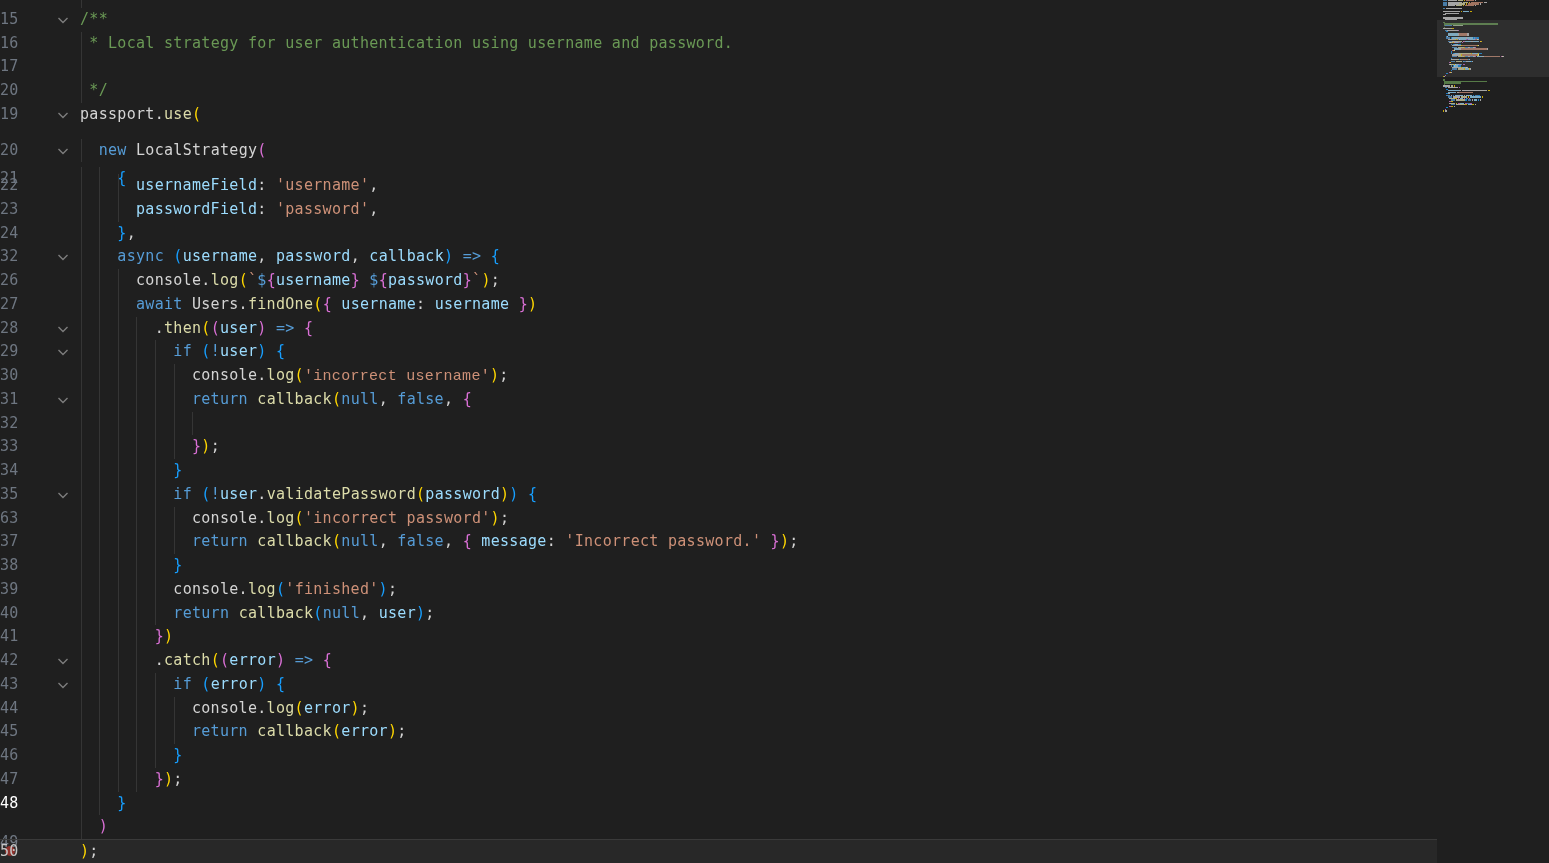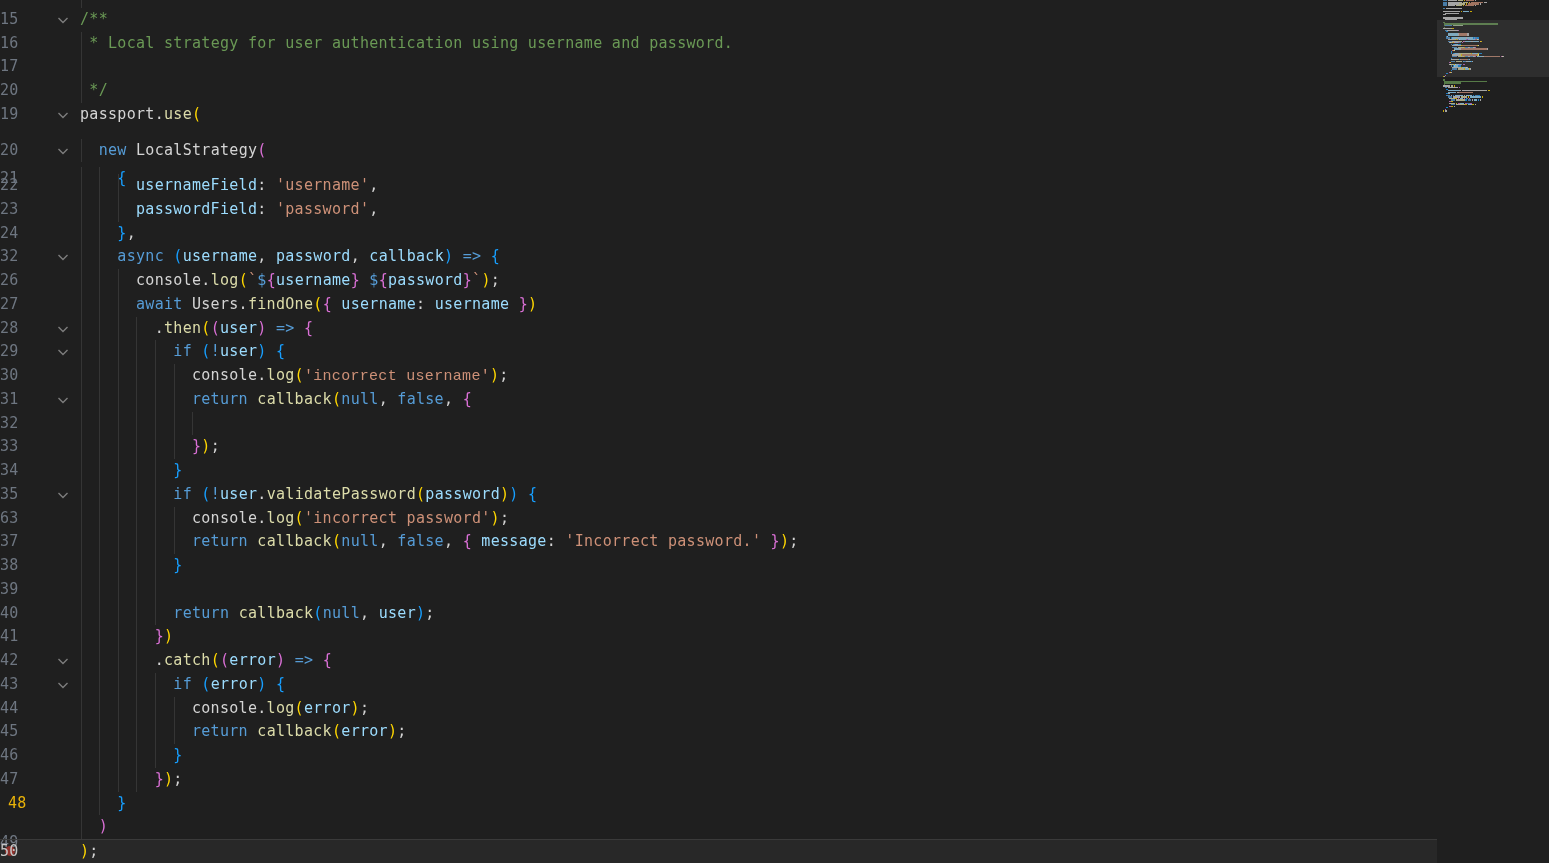--- a/index.html
+++ b/index.html
@@ -231,20 +231,21 @@
         <span class="guide" style="left: 155.14px; background: rgb(53, 53, 53);"></span>
         <span class="code" style="padding-left: 93.3px;"><span style="color: rgb(23, 159, 255);">}</span></span>
       </div>
       <div class="row" style="top: 577.832px;">
         <span class="num" style="color: rgb(110, 118, 129);">39</span>
         <span class="guide" style="left: 80.5px; background: rgb(53, 53, 53);"></span>
         <span class="guide" style="left: 99.16px; background: rgb(53, 53, 53);"></span>
         <span class="guide" style="left: 117.82px; background: rgb(53, 53, 53);"></span>
         <span class="guide" style="left: 136.48px; background: rgb(53, 53, 53);"></span>
         <span class="guide" style="left: 155.14px; background: rgb(53, 53, 53);"></span>
+        <span class="code" style="padding-left: 93.3px;"><span style="color: rgb(212, 212, 212);">console.</span><span style="color: rgb(220, 220, 170);">log</span><span style="color: rgb(23, 159, 255);">(</span><span style="color: rgb(206, 145, 120);">'finished'</span><span style="color: rgb(23, 159, 255);">)</span><span style="color: rgb(212, 212, 212);">;</span></span>
       </div>
       <div class="row" style="top: 601.575px;">
         <span class="num" style="color: rgb(110, 118, 129);">40</span>
         <span class="guide" style="left: 80.5px; background: rgb(53, 53, 53);"></span>
         <span class="guide" style="left: 99.16px; background: rgb(53, 53, 53);"></span>
         <span class="guide" style="left: 117.82px; background: rgb(53, 53, 53);"></span>
         <span class="guide" style="left: 136.48px; background: rgb(53, 53, 53);"></span>
         <span class="guide" style="left: 155.14px; background: rgb(53, 53, 53);"></span>
         <span class="code" style="padding-left: 93.3px;"><span style="color: rgb(86, 156, 214);">return</span><span style="color: rgb(212, 212, 212);"> </span><span style="color: rgb(220, 220, 170);">callback</span><span style="color: rgb(23, 159, 255);">(</span><span style="color: rgb(86, 156, 214);">null</span><span style="color: rgb(212, 212, 212);">, </span><span style="color: rgb(156, 220, 254);">user</span><span style="color: rgb(23, 159, 255);">)</span><span style="color: rgb(212, 212, 212);">;</span></span>
       </div>
@@ -310,21 +311,21 @@
       </div>
       <div class="row" style="top: 767.776px;">
         <span class="num" style="color: rgb(110, 118, 129);">47</span>
         <span class="guide" style="left: 80.5px; background: rgb(53, 53, 53);"></span>
         <span class="guide" style="left: 99.16px; background: rgb(53, 53, 53);"></span>
         <span class="guide" style="left: 117.82px; background: rgb(53, 53, 53);"></span>
         <span class="guide" style="left: 136.48px; background: rgb(53, 53, 53);"></span>
         <span class="code" style="padding-left: 74.64px;"><span style="color: rgb(218, 112, 214);">}</span><span style="color: rgb(255, 215, 0);">)</span><span style="color: rgb(212, 212, 212);">;</span></span>
       </div>
       <div class="row" style="top: 791.519px;">
-        <span class="num" style="color: #eab308; margin-left: 8px;">48</span>
+        <span class="num" style="color: #ffffff;">48</span>
         <span class="guide" style="left: 80.5px; background: rgb(53, 53, 53);"></span>
         <span class="guide" style="left: 99.16px; background: rgb(53, 53, 53);"></span>
         <span class="code" style="padding-left: 37.32px;"><span style="color: rgb(23, 159, 255);">}</span></span>
       </div>
       <div class="row" style="top: 815.262px;">
         <span class="num" style="color: rgb(110, 118, 129); margin-top: 16px;">49</span>
         <span class="guide" style="left: 80.5px; background: rgb(53, 53, 53);"></span>
         <span class="code" style="padding-left: 18.66px;"><span style="color: rgb(218, 112, 214);">)</span></span>
       </div>
       <div class="row current" style="top: 839.005px; background: rgba(255, 255, 255, 0.043); border-top-color: rgb(58, 58, 58);">

